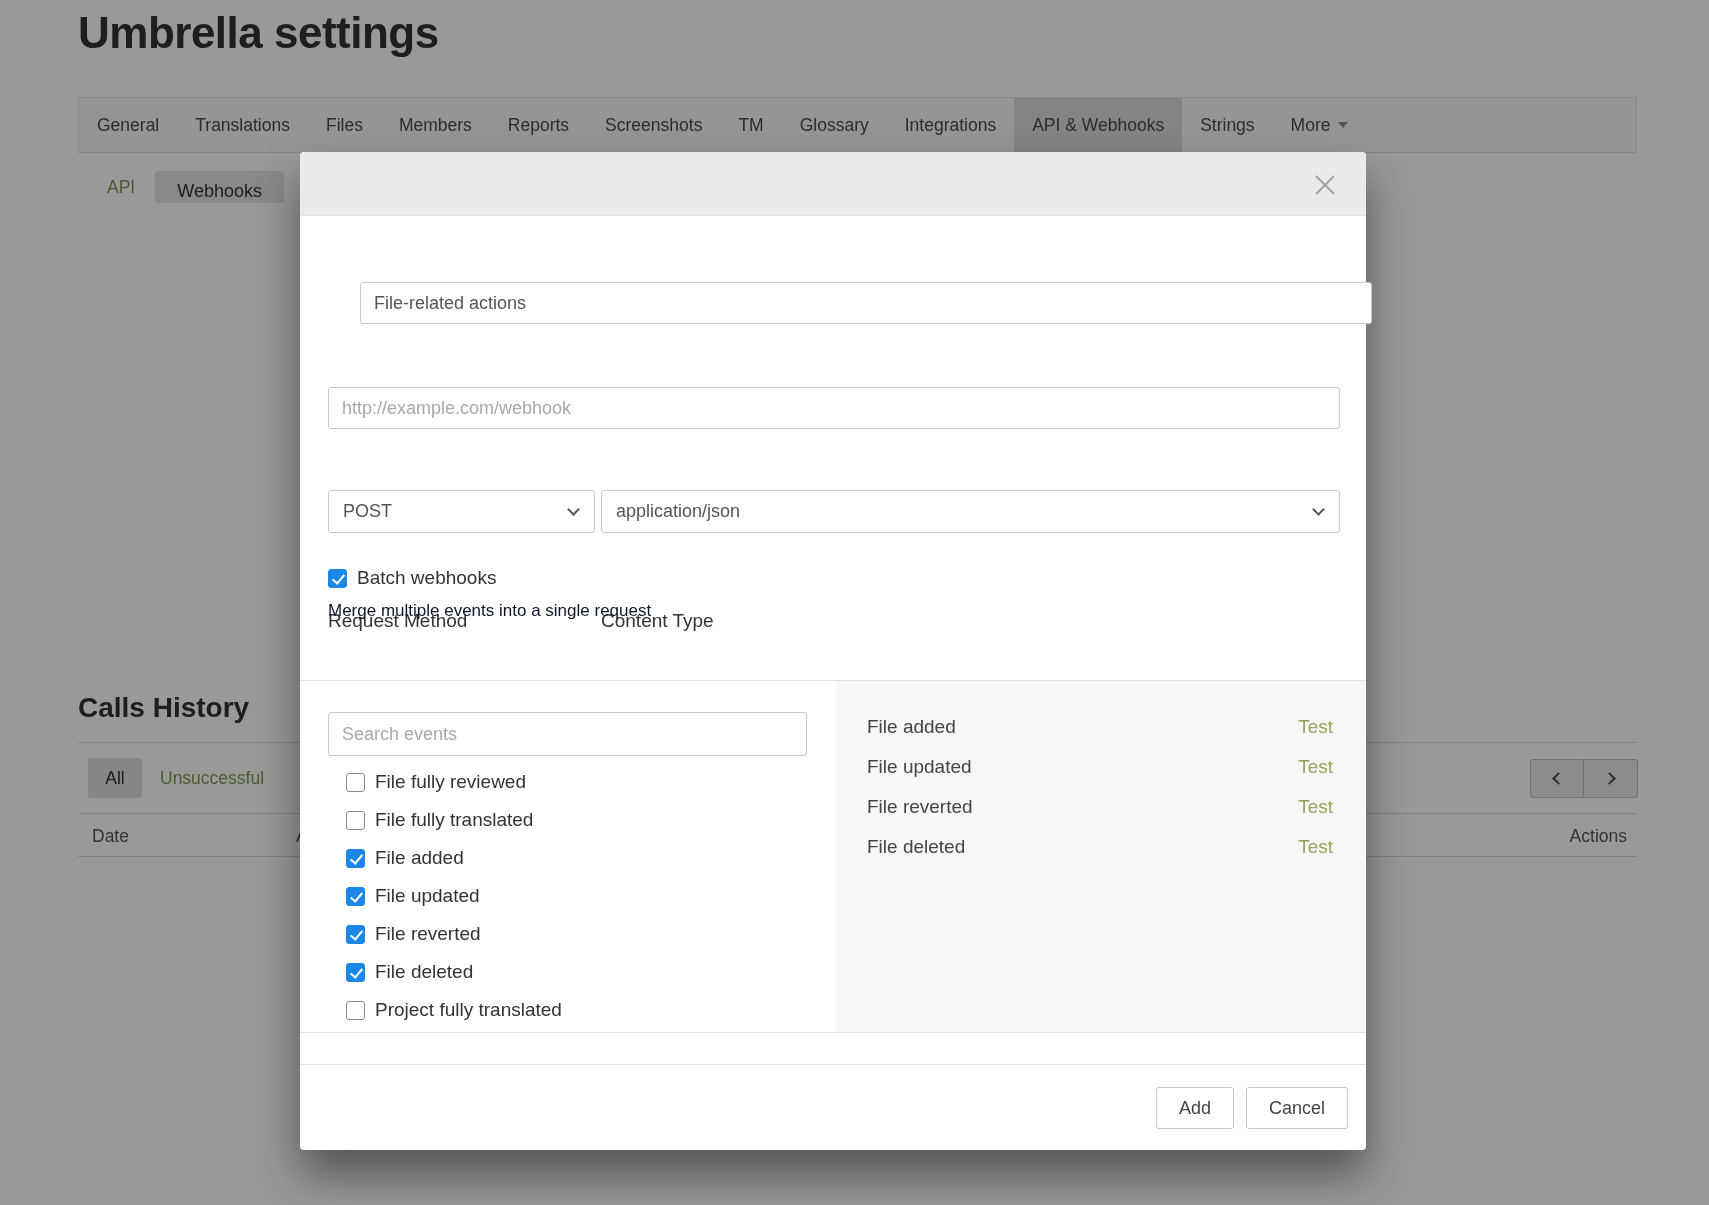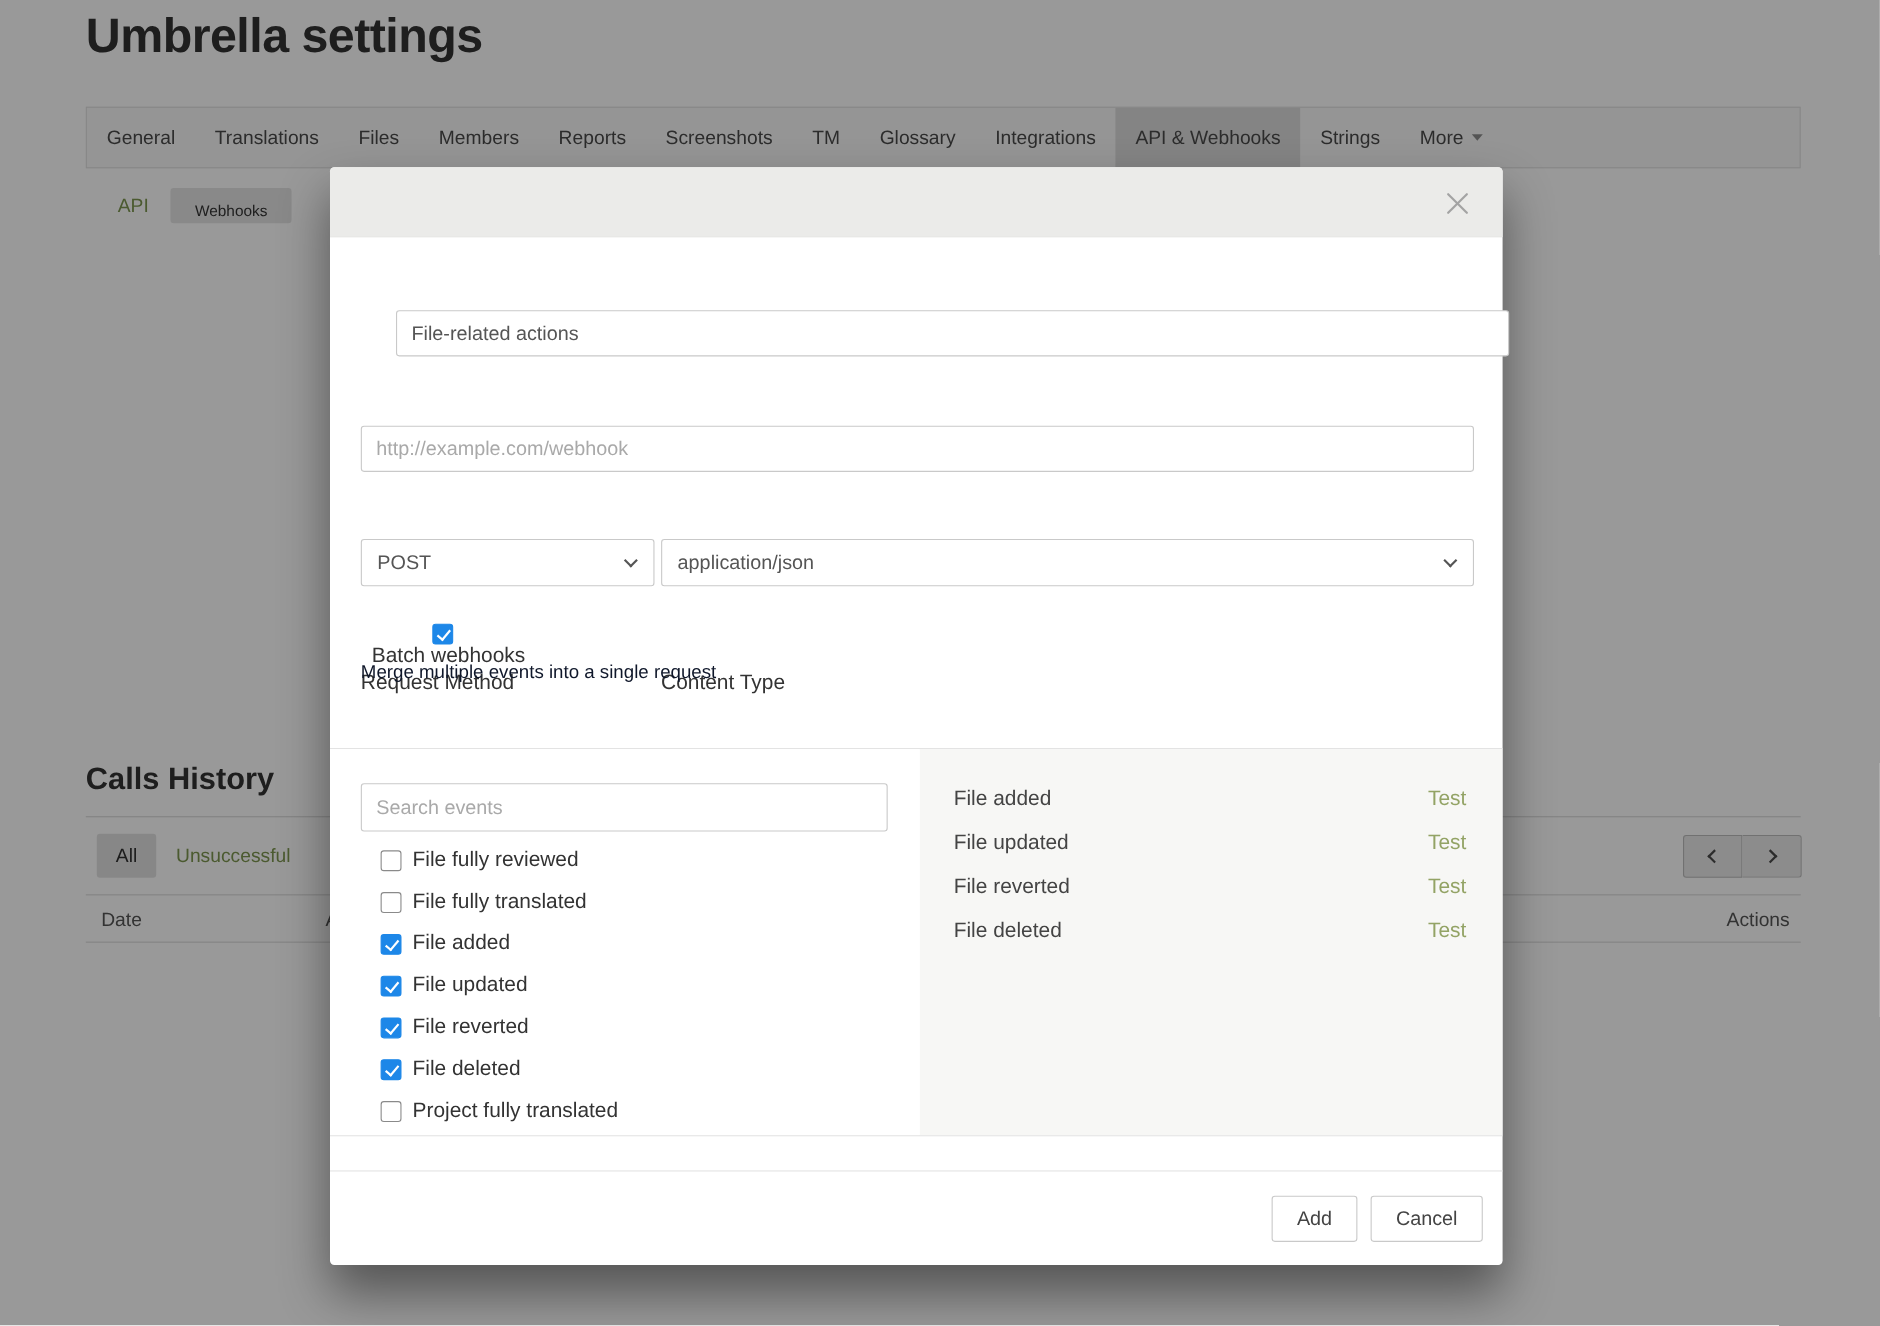--- a/index.html
+++ b/index.html
@@ -23,21 +23,21 @@
   .tab.active { background:#dcdcdc; }
   .caret-down {
     display:inline-block; width:0; height:0; margin-left:8px;
     border-left:5px solid transparent; border-right:5px solid transparent; border-top:6px solid #8d8d8d;
   }
 
   .subtabs { position:absolute; left:78px; top:167px; height:40px; display:flex; align-items:center; }
   .subtab-link { margin-left:29px; font-size:17.5px; color:#7d9750; cursor:pointer; }
   .subtab-pill {
     margin-left:20px; padding:0 22px; height:32px; line-height:40px;
-    background:#e4e4e4; border-radius:3px; font-size:14px; color:#333;
+    background:#e4e4e4; border-radius:3px; font-size:18px; color:#333;
   }
 
   .section-heading { position:absolute; left:78px; top:692px; font-size:28px; font-weight:700; color:#333; }
   .panel-rule { position:absolute; left:78px; top:742px; width:1559px; border-top:1px solid #d9d9d9; }
 
   .filter-all {
     position:absolute; left:88px; top:758px; width:54px; height:40px; line-height:40px; text-align:center;
     background:#e2e2e2; border-radius:3px; font-size:17.5px; color:#2f2f2f;
   }
   .filter-unsuccessful { position:absolute; left:160px; top:758px; height:40px; line-height:40px; font-size:17.5px; color:#7d9750; cursor:pointer; }
@@ -109,21 +109,21 @@
   .cb {
     display:inline-block; width:19px; height:19px; border:1px solid #8a8a8a; border-radius:3px;
     background:#fff; position:relative; flex:0 0 19px; cursor:pointer;
   }
   .cb.checked { background:#1d87e8; border-color:#1d87e8; }
   .cb.checked::after {
     content:""; position:absolute; left:6px; top:2px; width:5px; height:10px;
     border:solid #fff; border-width:0 2px 2px 0; transform:rotate(40deg);
   }
 
-  .batch-row { position:absolute; left:28px; top:415px; display:flex; align-items:center;flex-direction:column; }
+  .batch-row { position:absolute; left:28px; top:415px; display:flex; align-items:center; }
   .batch-label { margin-left:10px; font-size:19px; color:#333; }
   .batch-help { position:absolute; left:28px; top:449px; font-size:17px; color:#0f172a; }
 
   .events-section {
     position:absolute; left:0; top:528px; width:1066px; height:353px;
     border-top:1px solid #e3e3e3; border-bottom:1px solid #e3e3e3; overflow:hidden;
   }
   .events-right {
     position:absolute; left:536px; top:0; width:530px; height:100%;
     background:#f7f7f5;

